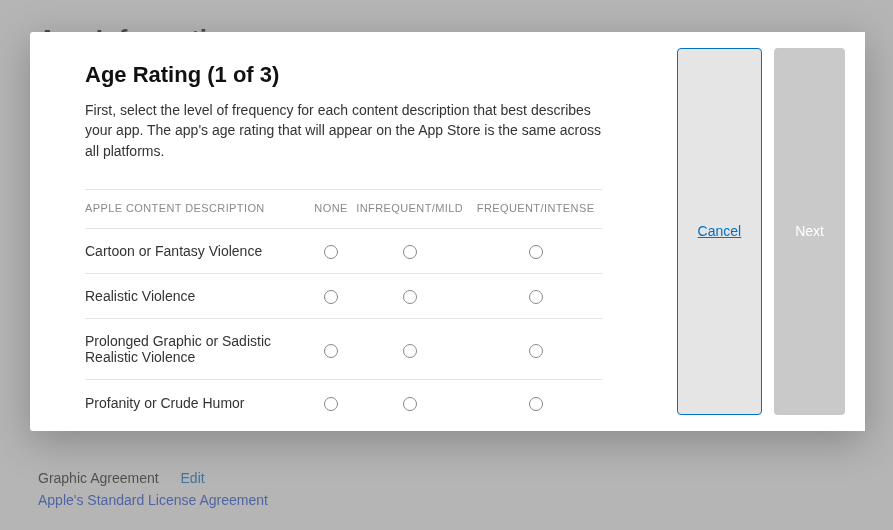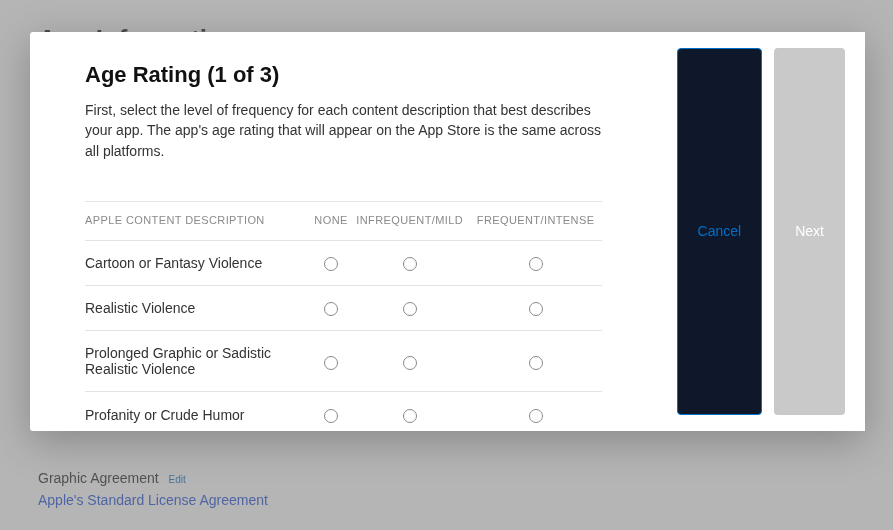--- a/index.html
+++ b/index.html
@@ -12,21 +12,21 @@
     padding: 24px 38px 0 38px;
     background: #fff;
     font-size: 14px; color: #333;
   }
   .bg h1 { font-size: 26px; font-weight: 700; margin-bottom: 4px; color:#1a1a1a; }
   .bg .hr { border-top: 1px solid #d9d9d9; margin: 28px 0 20px; }
   .bg .label { font-size: 13px; color: #444; margin-bottom: 6px; }
   .bg .val { font-size: 14px; color: #222; margin-bottom: 30px; }
   .bg .license-row { position: absolute; left: 38px; bottom: 22px; }
   .bg .license-label { font-size: 14px; color: #222; display:inline; }
-  .bg .edit-link { color: #0070c9; margin-left: 6px; font-size: 10px; }
+  .bg .edit-link { color: #0070c9; margin-left: 18px; font-size: 14px; }
   .bg .license-link { color: #1d4ed8; font-size: 14px; margin-top: 6px; display:block; }
 
   .scrim {
     position: absolute; inset: 0;
     background: rgba(120,120,120,0.55);
   }
 
   
   .modal {
     position: absolute;
@@ -39,21 +39,21 @@
   }
   .modal-body {
     flex: 1; overflow-y: scroll;
     padding: 30px 55px 0 55px;
   }
   .modal-body::-webkit-scrollbar { width: 14px; }
   .modal-body::-webkit-scrollbar-track { background: #f2f2f2; }
   .modal-body::-webkit-scrollbar-thumb { background: #b8b8b8; border: 3px solid #f2f2f2; border-radius: 0; }
 
   .modal h2 { font-size: 22px; font-weight: 700; color: #111; margin-bottom: 12px; }
-  .modal .intro { font-size: 14px; line-height: 1.45; color: #333; margin-bottom: 40px; }
+  .modal .intro { font-size: 14px; line-height: 1.45; color: #333; margin-bottom: 28px; }
 
   table.content-table {
     width: 100%;
     border-collapse: collapse;
     font-size: 14px;
   }
   table.content-table thead th {
     text-align: left;
     font-size: 11px;
     letter-spacing: 0.4px;
@@ -92,23 +92,24 @@
   }
   .btn {
     font-size: 14px;
     padding: 7px 20px;
     border-radius: 4px;
     cursor: pointer;
     border: 1px solid transparent;
     line-height: 1.2;
   }
   .btn-secondary {
-    background: #0f172a;
+    background: #e5e5e5;
     color: #0070c9;
     border-color: #0070c9;
+    text-decoration: underline;
   }
   .btn-primary {
     background: #c9c9c9;
     color: #fff;
   }
 </style>
 </head>
 <body>
 
 <div class="bg">

